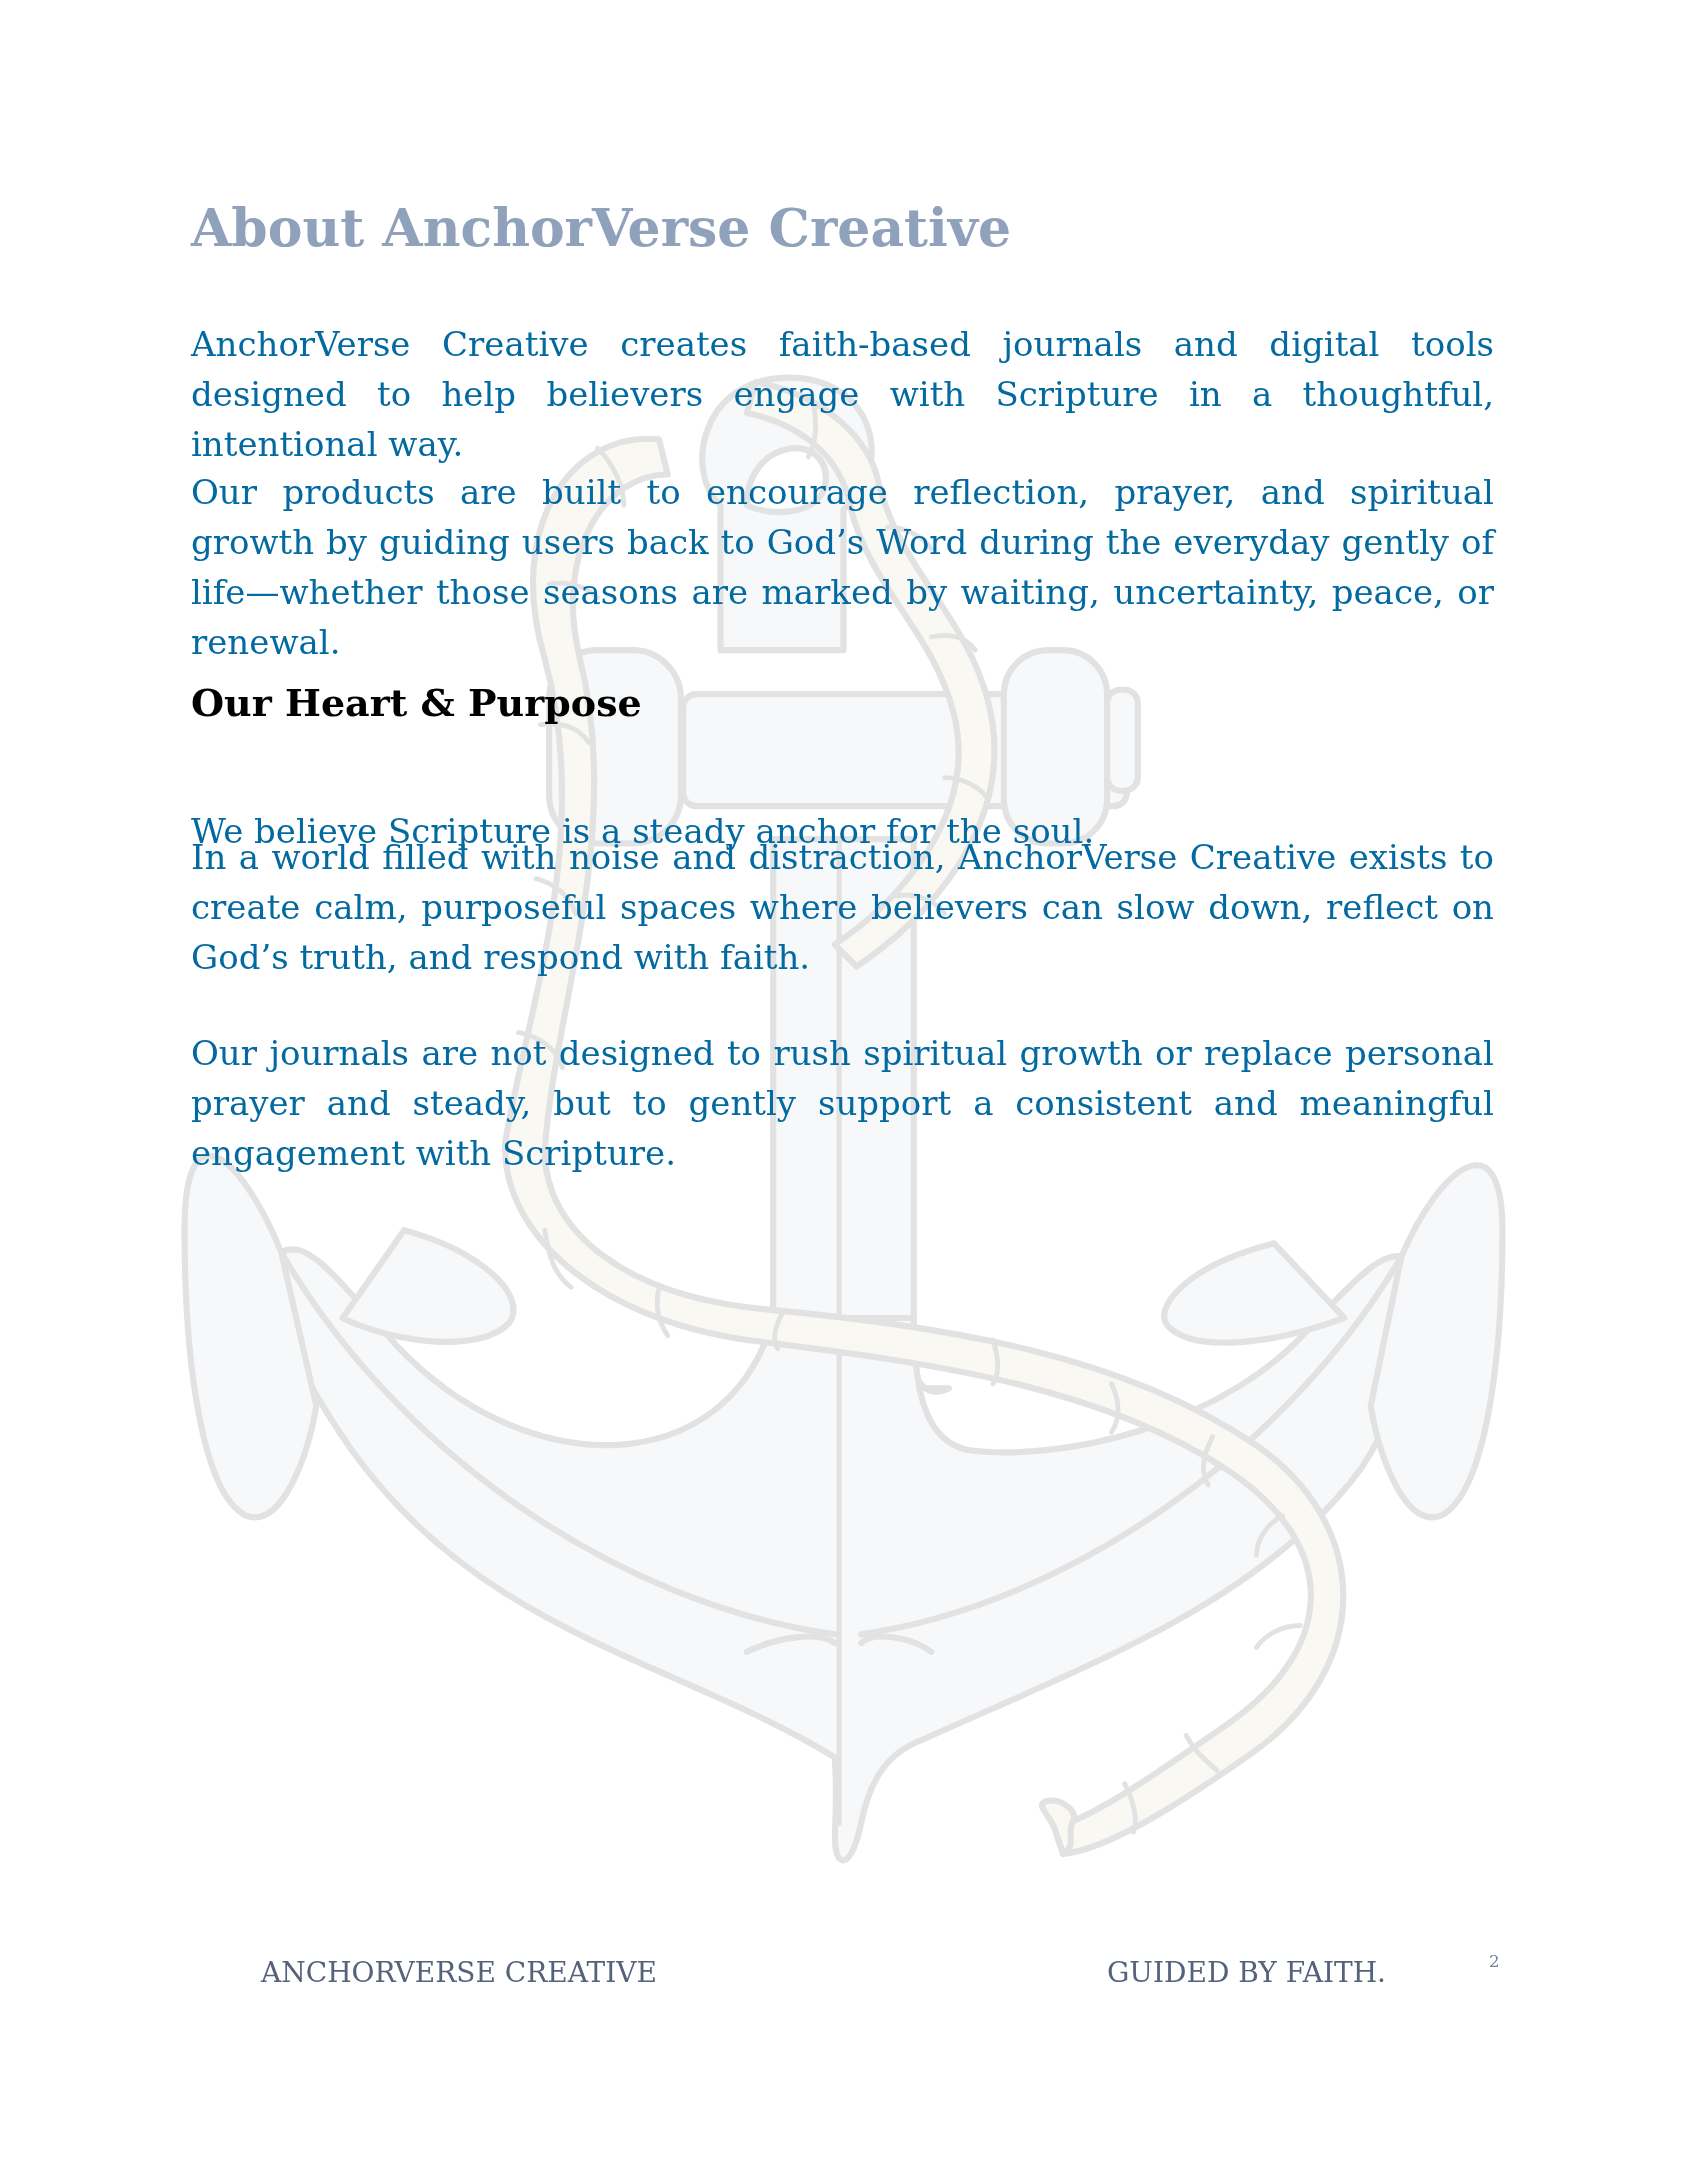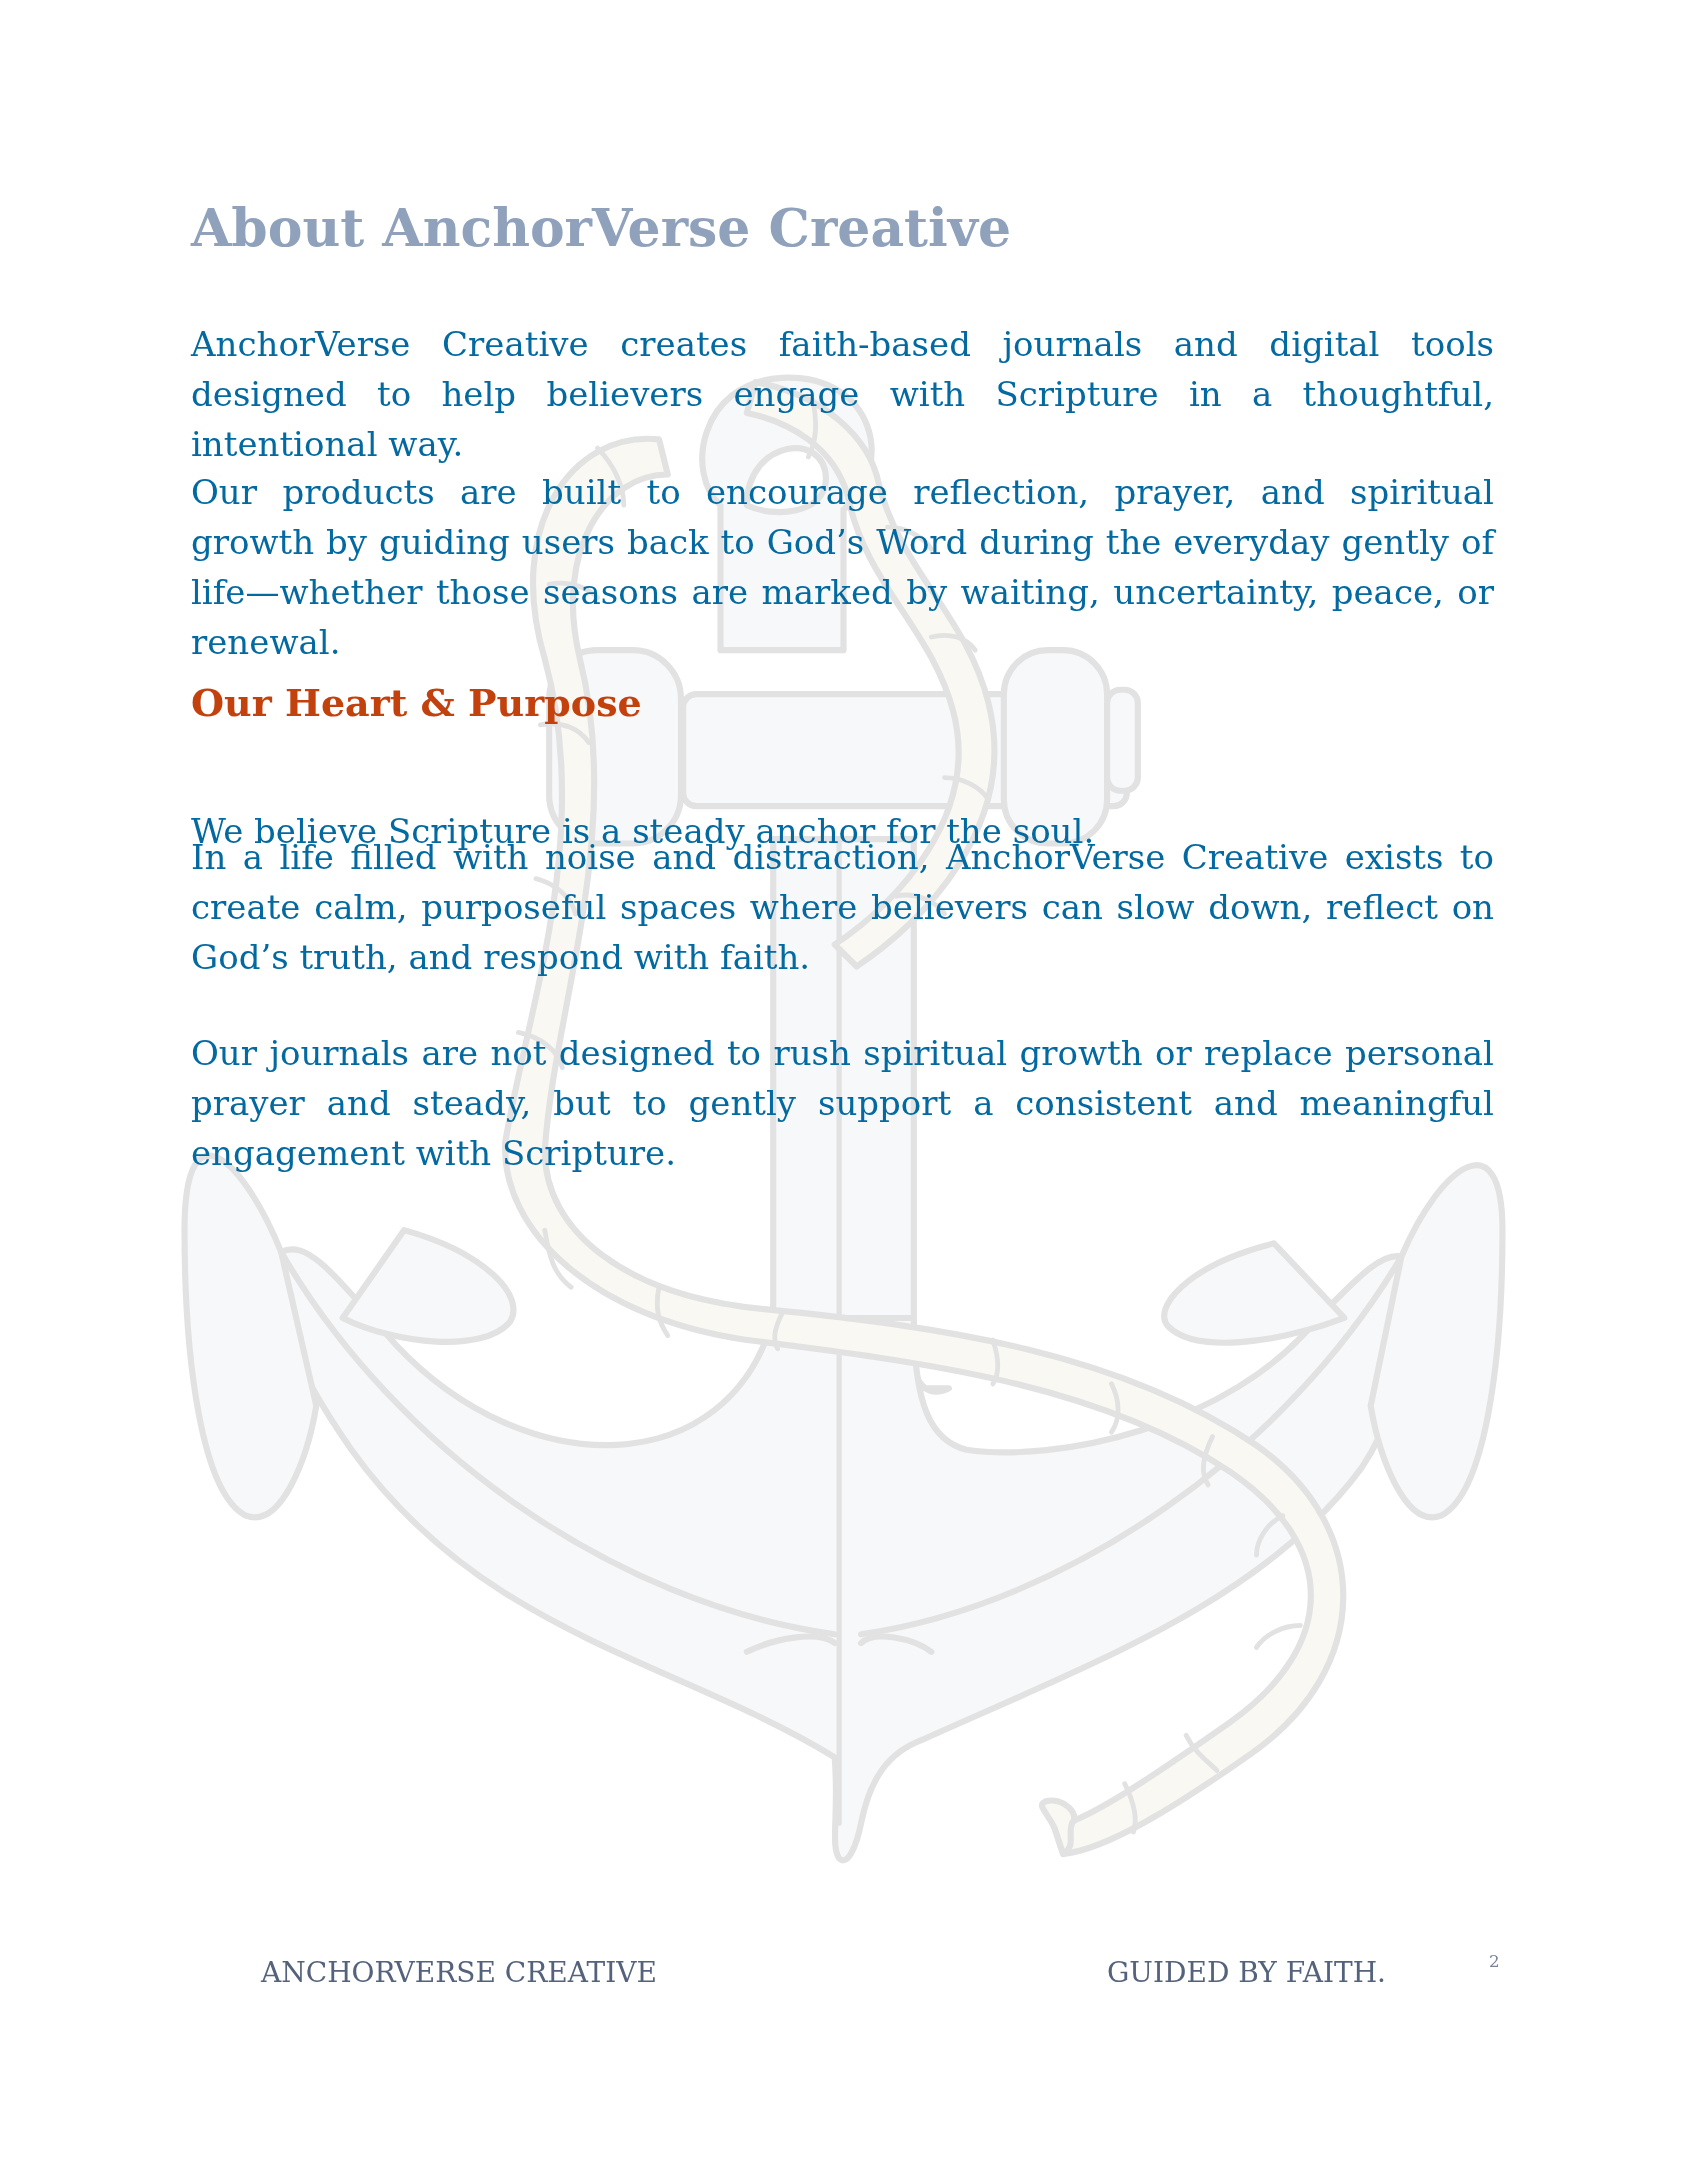--- a/index.html
+++ b/index.html
@@ -9,21 +9,21 @@
   .anchor-bg { position: absolute; left: 0; top: 0; width: 1687px; height: 2183px; z-index: 0; }
   .content { position: absolute; left: 191px; top: 0; width: 1303px; z-index: 1; }
   .title { position: absolute; left: 0; width: 1303px; top: 193px; text-align: left;
            font-family: "DejaVu Serif", serif; font-weight: bold; font-size: 52px;
            color: #8fa1bb; margin: 0; line-height: 70px; }
   .para { position: absolute; left: 0; width: 1303px; margin: 0;
           font-family: "DejaVu Serif", serif; font-size: 34px; line-height: 50px;
           color: #0369a1; text-align: justify; }
   .h2 { position: absolute; left: 0; top: 674px; margin: 0;
         font-family: "DejaVu Serif", serif; font-weight: bold; font-size: 38px;
-        line-height: 57px; color: #c2410c; }
+        line-height: 57px; color: #000000; }
   .footer { position: absolute; left: 0; top: 1951px; width: 1668px; height: 48px; z-index: 1; }
   .footer-item { position: absolute; top: 0; font-family: "DejaVu Serif", serif;
                  font-size: 28px; color: #55627c; letter-spacing: 0; white-space: nowrap; line-height: 44px; }
   .page-number { position: absolute; left: 1489px; top: 1951px; font-family: "DejaVu Serif", serif;
                  font-size: 16.7px; color: #7a8499; z-index: 1; }
 </style>
 </head>
 <body>
 
 <div class="page">
@@ -120,21 +120,21 @@
     <h1 class="title">About AnchorVerse Creative</h1>
 
     <p class="para" style="top:319px;">AnchorVerse Creative creates faith-based journals and digital tools designed to help believers engage with Scripture in a thoughtful, intentional way.</p>
 
     <p class="para" style="top:467px;">Our products are built to encourage reflection, prayer, and spiritual growth by guiding users back to God’s Word during the everyday gently of life—whether those seasons are marked by waiting, uncertainty, peace, or renewal.</p>
 
     <h2 class="h2">Our Heart &amp; Purpose</h2>
 
     <p class="para" style="top:806px;">We believe Scripture is a steady anchor for the soul.</p>
 
-    <p class="para" style="top:832px;">In a life filled with noise and distraction, AnchorVerse Creative exists to create calm, purposeful spaces where believers can slow down, reflect on God’s truth, and respond with faith.</p>
+    <p class="para" style="top:832px;">In a world filled with noise and distraction, AnchorVerse Creative exists to create calm, purposeful spaces where believers can slow down, reflect on God’s truth, and respond with faith.</p>
 
     <p class="para" style="top:1028px;">Our journals are not designed to rush spiritual growth or replace personal prayer and steady, but to gently support a consistent and meaningful engagement with Scripture.</p>
   </div>
 
   <div class="footer">
     <span class="footer-item" style="left:261px;">ANCHORVERSE CREATIVE</span>
     <span class="footer-item" style="left:1107px;">GUIDED BY FAITH.</span>
   </div>
   <span class="page-number">2</span>
 </div>

